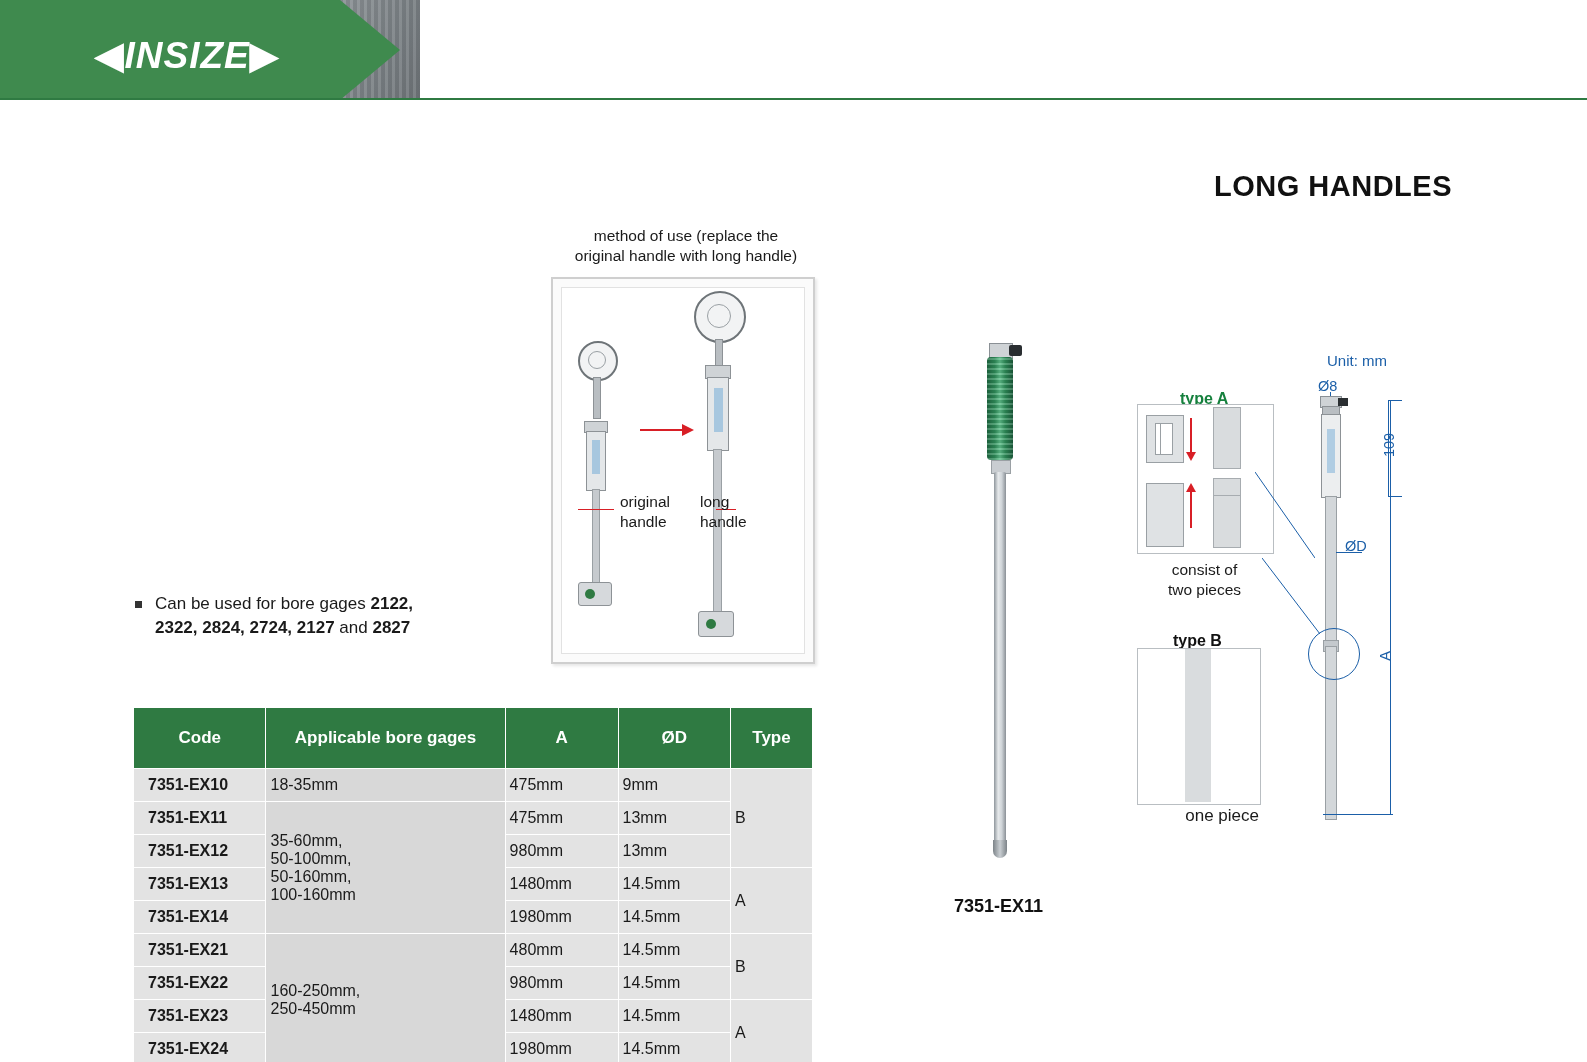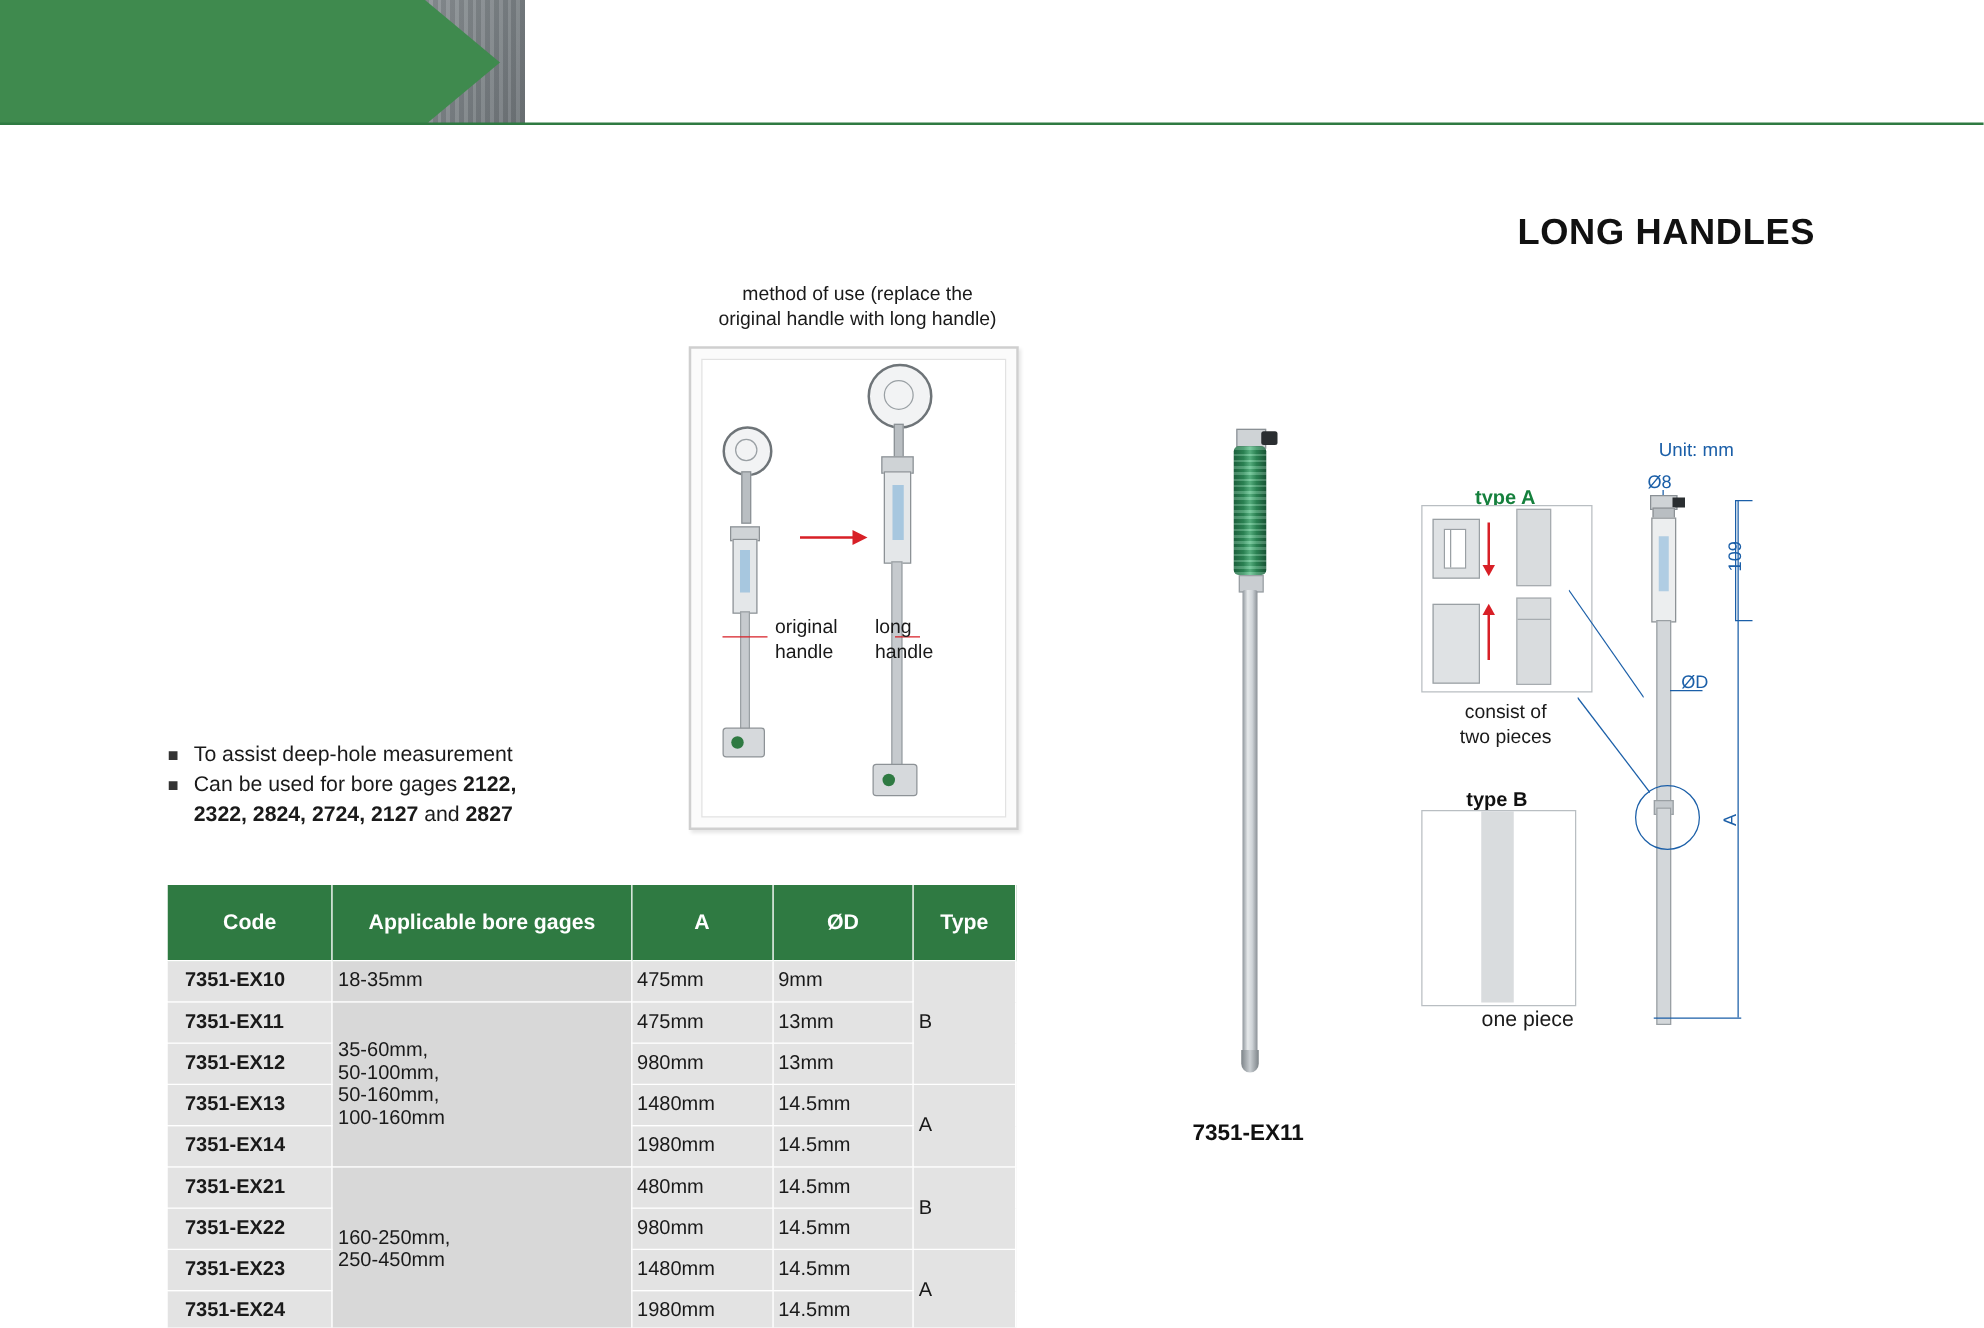--- a/index.html
+++ b/index.html
@@ -160,20 +160,23 @@
   .dimD-line{position:absolute;left:1336px;top:552px;width:26px;height:1px;background:#1b5fa8;}
   .d8-line{position:absolute;left:1330px;top:392px;width:1px;height:8px;background:#1b5fa8;}
 </style>
 </head>
 <body>
 
 <div class="header">
   <div class="header-photo"></div>
   <div class="header-green"></div>
   <div class="header-green2"></div>
+  <div class="logo">
+    <span class="arr">◀</span><span>INSIZE</span><span class="arr">▶</span>
+  </div>
   <div class="header-rule"></div>
 </div>
 
 <div class="page-title">LONG HANDLES</div>
 
 <div class="method-caption">
   <div>method of use (replace the</div>
   <div>original handle with long handle)</div>
 </div>
 <div class="method-box">
@@ -204,23 +207,20 @@
   <div>original</div>
   <div>handle</div>
 </div>
 <div class="lead-l"></div>
 <div class="lbl-long">
   <div>long</div>
   <div>handle</div>
 </div>
 
 <div class="bullets">
-  <div class="row">
-    <span>To assist deep-hole measurement</span>
-  </div>
   <div class="row">
     <span>Can be used for bore gages </span><b>2122,</b><br>
     <b>2322, 2824, 2724, 2127</b><span> and </span><b>2827</b>
   </div>
 </div>
 
 <table class="tbl">
   <thead>
     <tr>
       <th class="col-code">Code</th>

